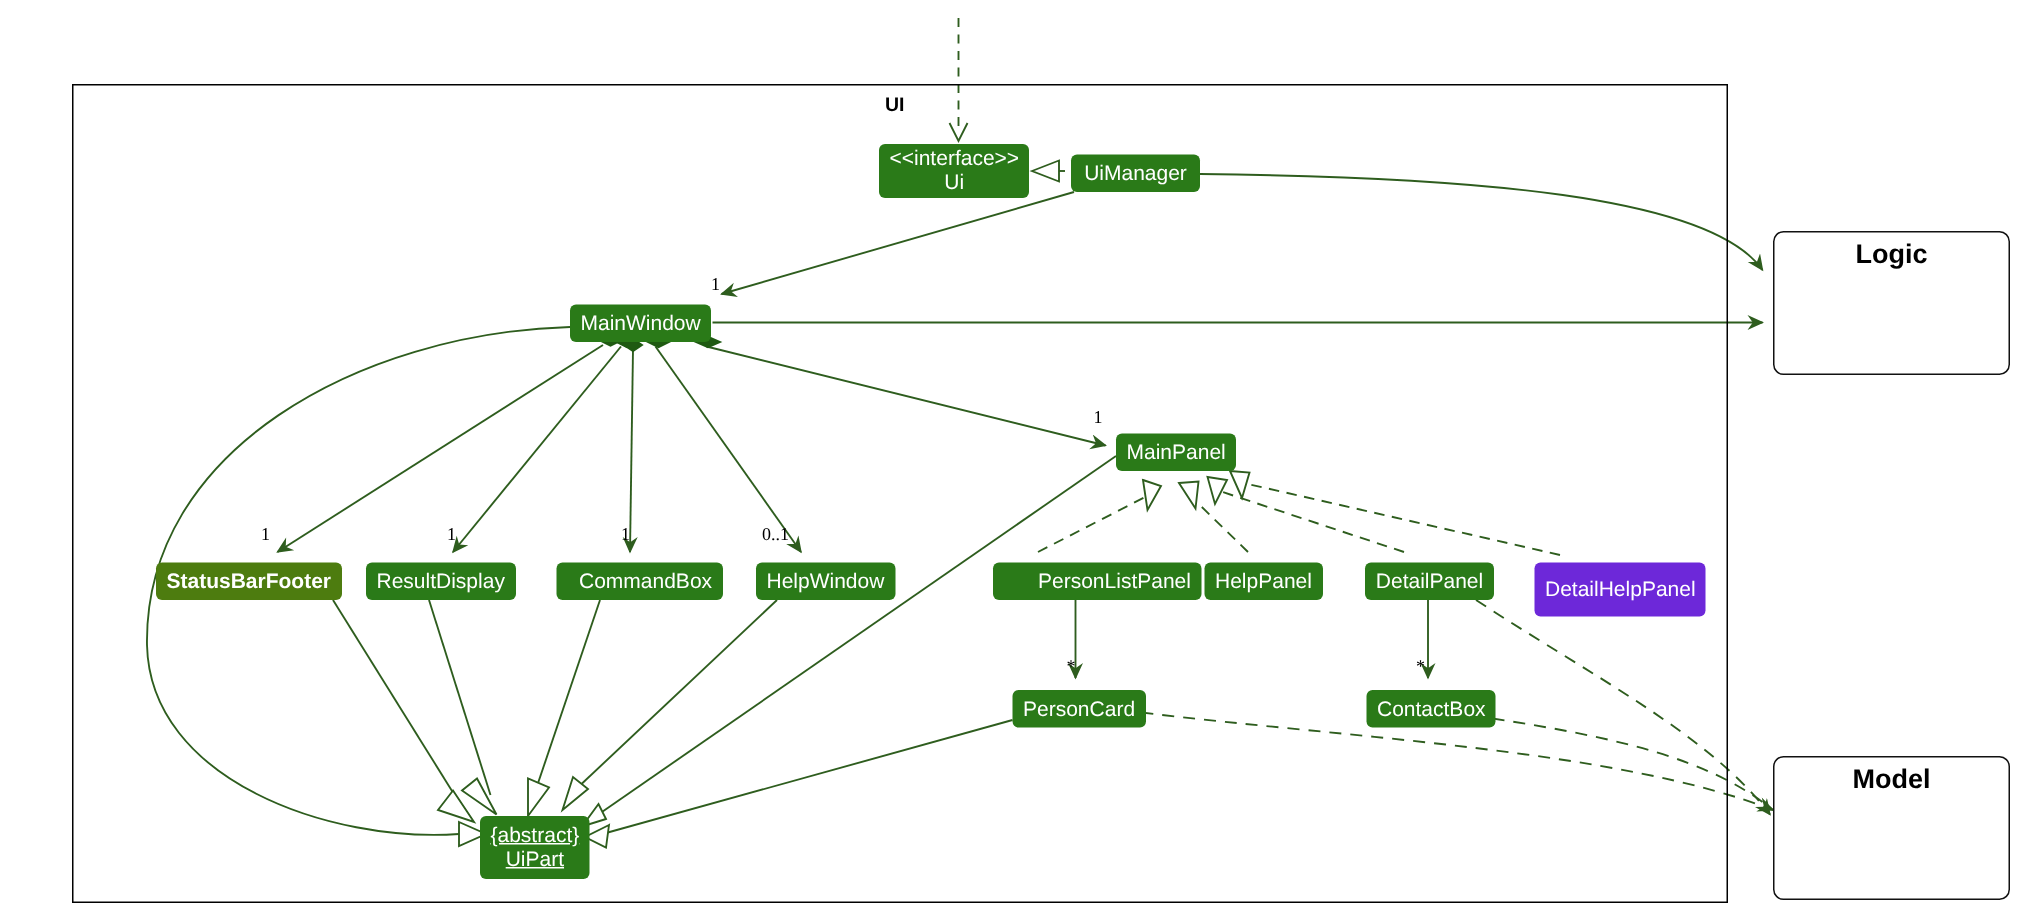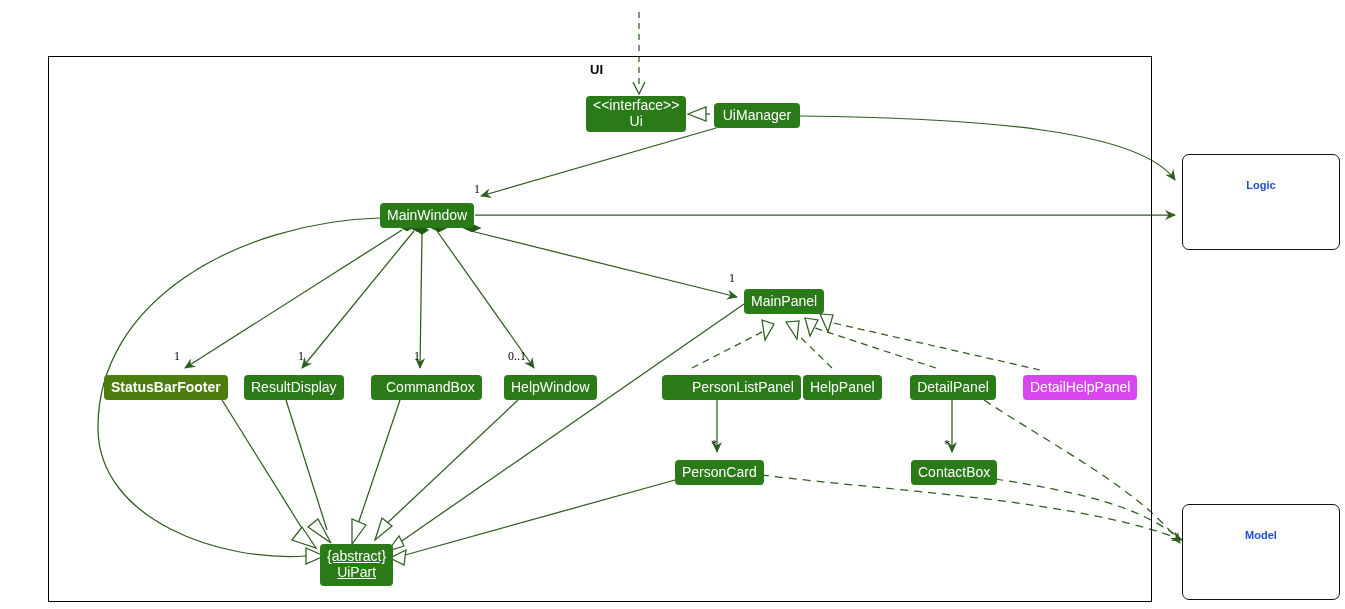--- a/index.html
+++ b/index.html
@@ -39,23 +39,23 @@
   .extbox {
     position: absolute;
     border: 1.3px solid #111111;
     border-radius: 7px;
     background: #ffffff;
     box-sizing: border-box;
   }
   .extbox .title {
     text-align: center;
     font-weight: bold;
-    font-size: 11px;
-    color: #1d4ed8;
-    margin-top: 24px;
+    font-size: 18px;
+    color: #000000;
+    margin-top: 4px;
   }
   .cls {
     position: absolute;
     background: #2A7A18;
     color: #ffffff;
     border-radius: 4px;
     font-size: 14px;
     line-height: 1.08;
     display: flex;
     flex-direction: column;
@@ -251,21 +251,21 @@
   </div>
   <div class="cls" id="cls-personlistpanel" style="left: 662px; top: 375px; min-width: 110px; height: 25px; background: rgb(42, 122, 24); padding-left: 30px;">
     <span>PersonListPanel</span>
   </div>
   <div class="cls" id="cls-helppanel" style="left: 803px; top: 375px; min-width: 76px; height: 25px; background: rgb(42, 122, 24); align-items: center;">
     <span>HelpPanel</span>
   </div>
   <div class="cls" id="cls-detailpanel" style="left: 910px; top: 375px; min-width: 86px; height: 25px; background: rgb(42, 122, 24);">
     <span>DetailPanel</span>
   </div>
-  <div class="cls" id="cls-detailhelppanel" style="left: 1023px; top: 375px; min-width: 112px; height: 25px; background: #d946ef; justify-content: center;">
+  <div class="cls" id="cls-detailhelppanel" style="left: 1023px; top: 375px; min-width: 112px; height: 36px; background: #6d28d9; justify-content: center;">
     <span>DetailHelpPanel</span>
   </div>
   <div class="cls" id="cls-personcard" style="left: 675px; top: 460px; min-width: 86px; height: 25px; background: rgb(42, 122, 24);">
     <span>PersonCard</span>
   </div>
   <div class="cls" id="cls-contactbox" style="left: 911px; top: 460px; min-width: 84px; height: 25px; background: rgb(42, 122, 24);">
     <span>ContactBox</span>
   </div>
   <div class="cls two-line" id="cls-uipart" style="left: 320px; top: 544px; min-width: 70px; height: 42px; background: rgb(42, 122, 24); text-decoration: underline;">
     <span>{abstract}</span>

